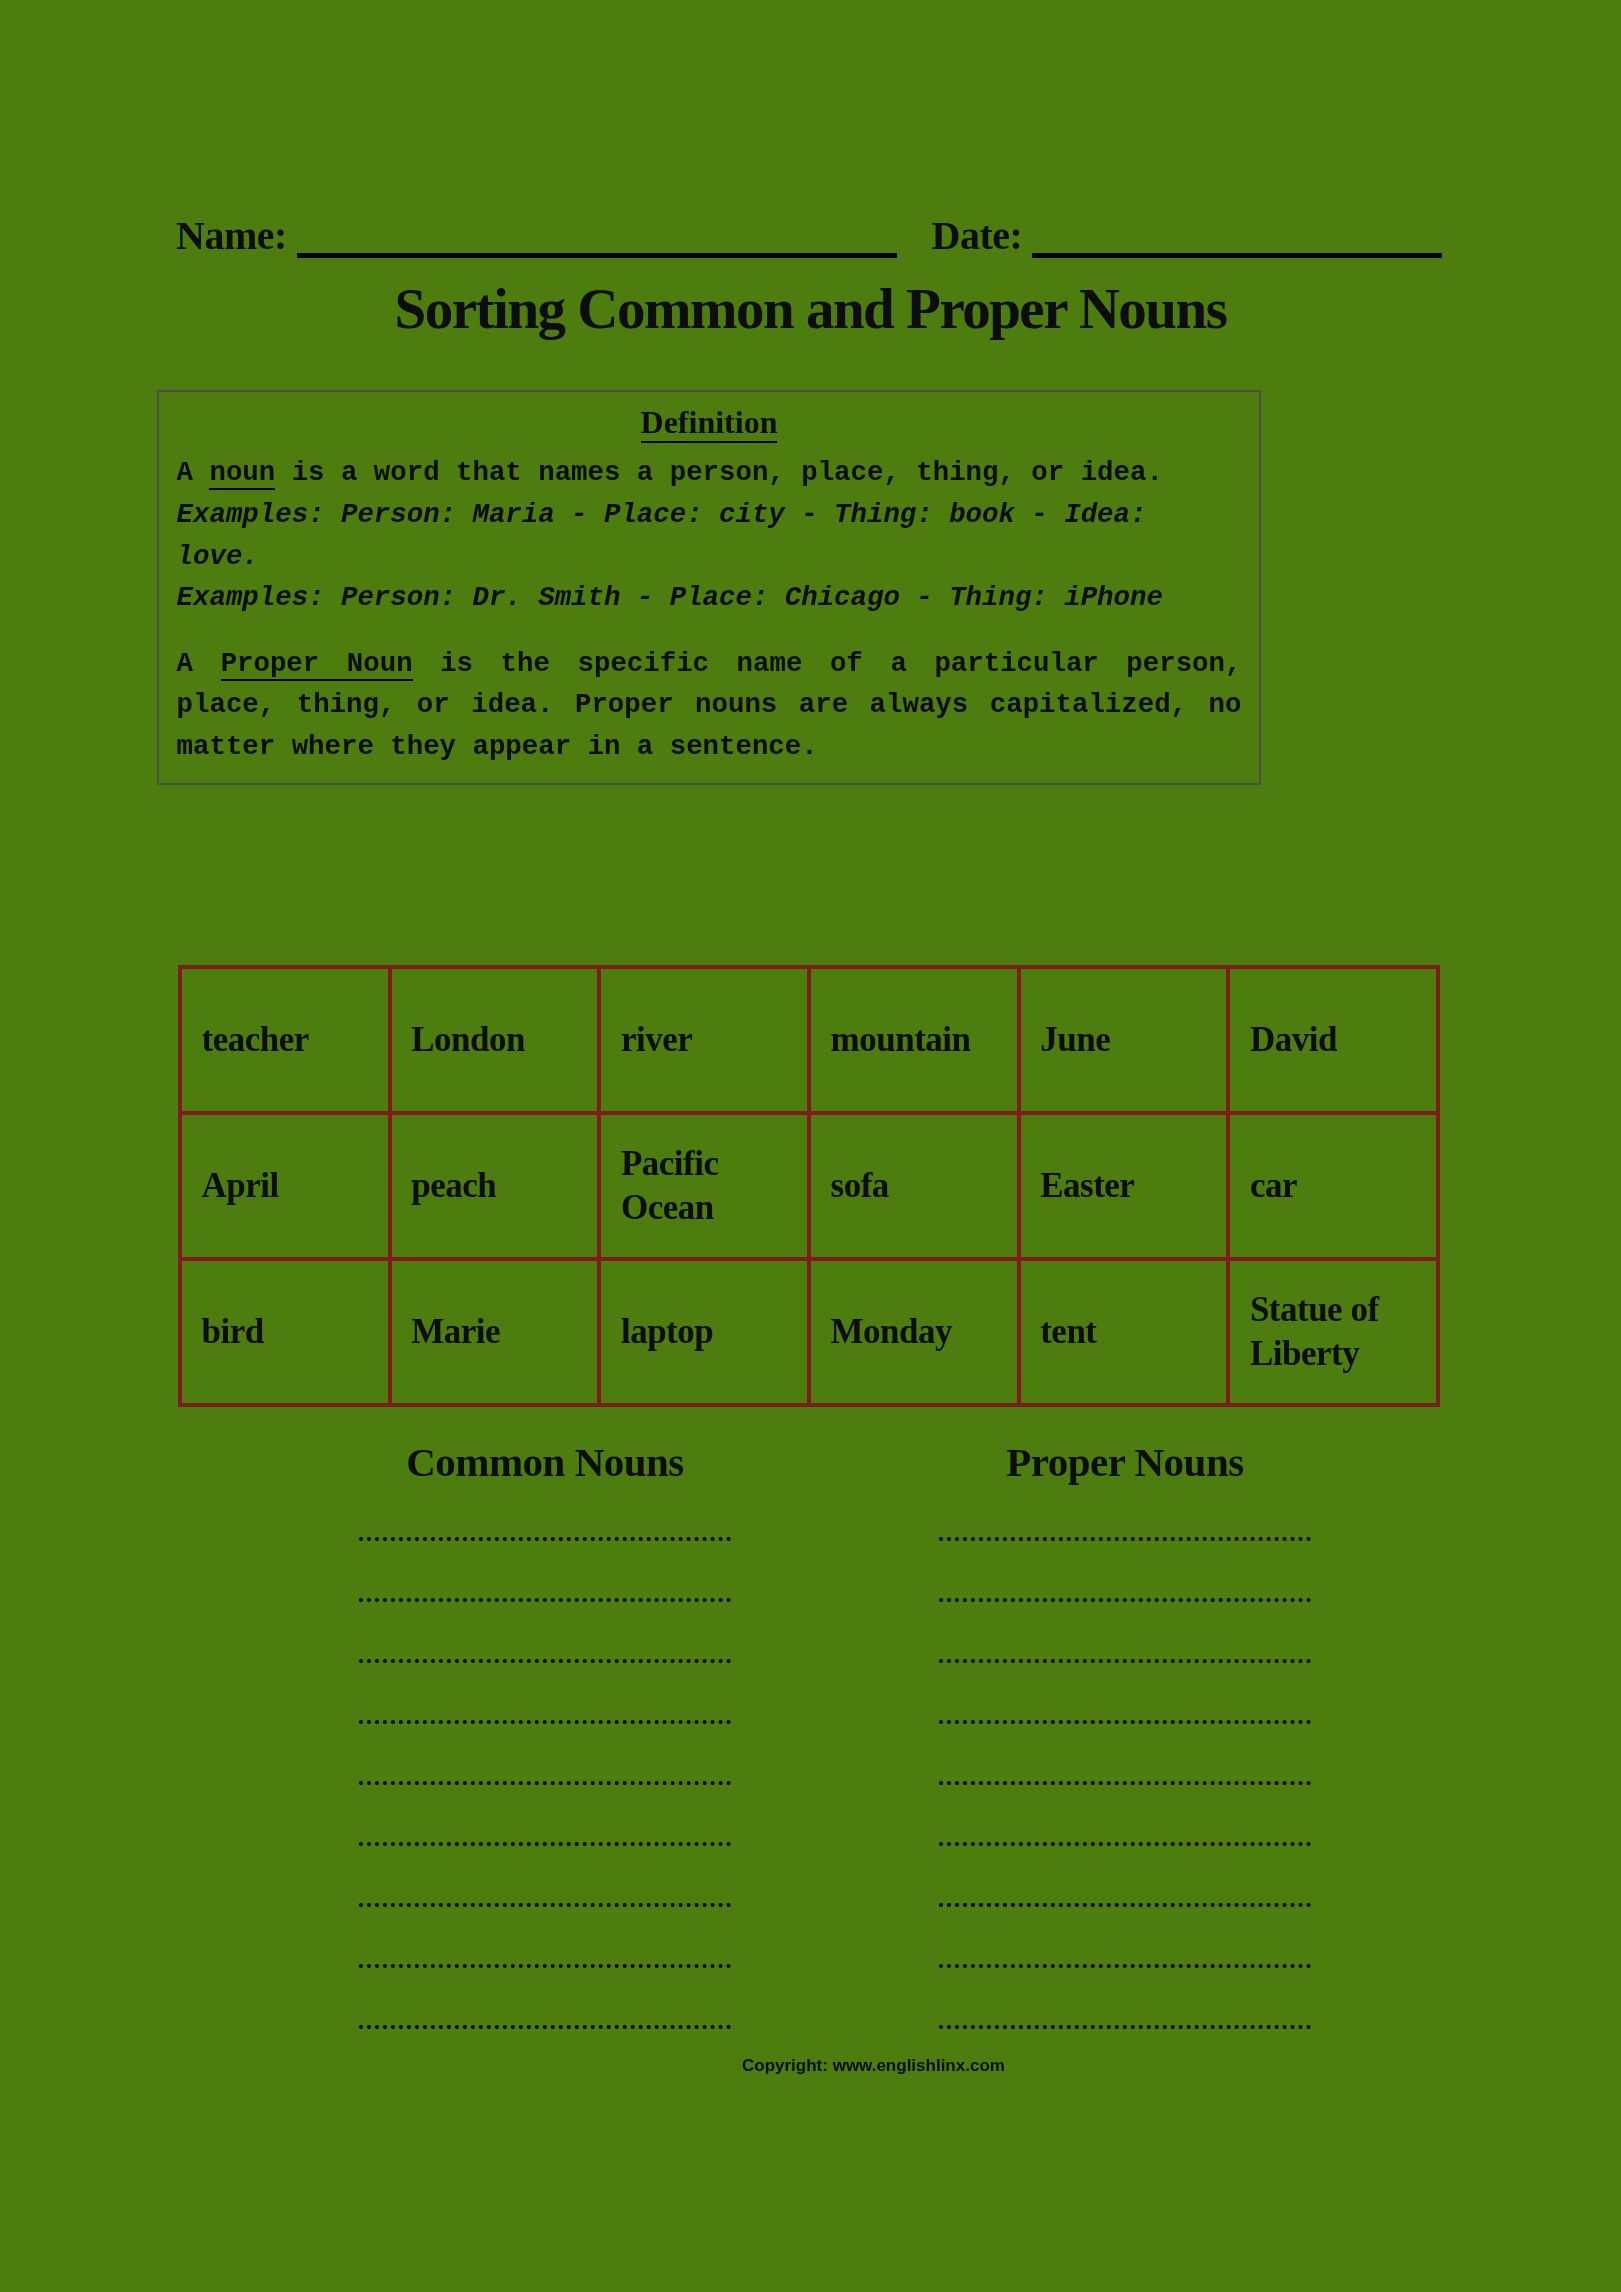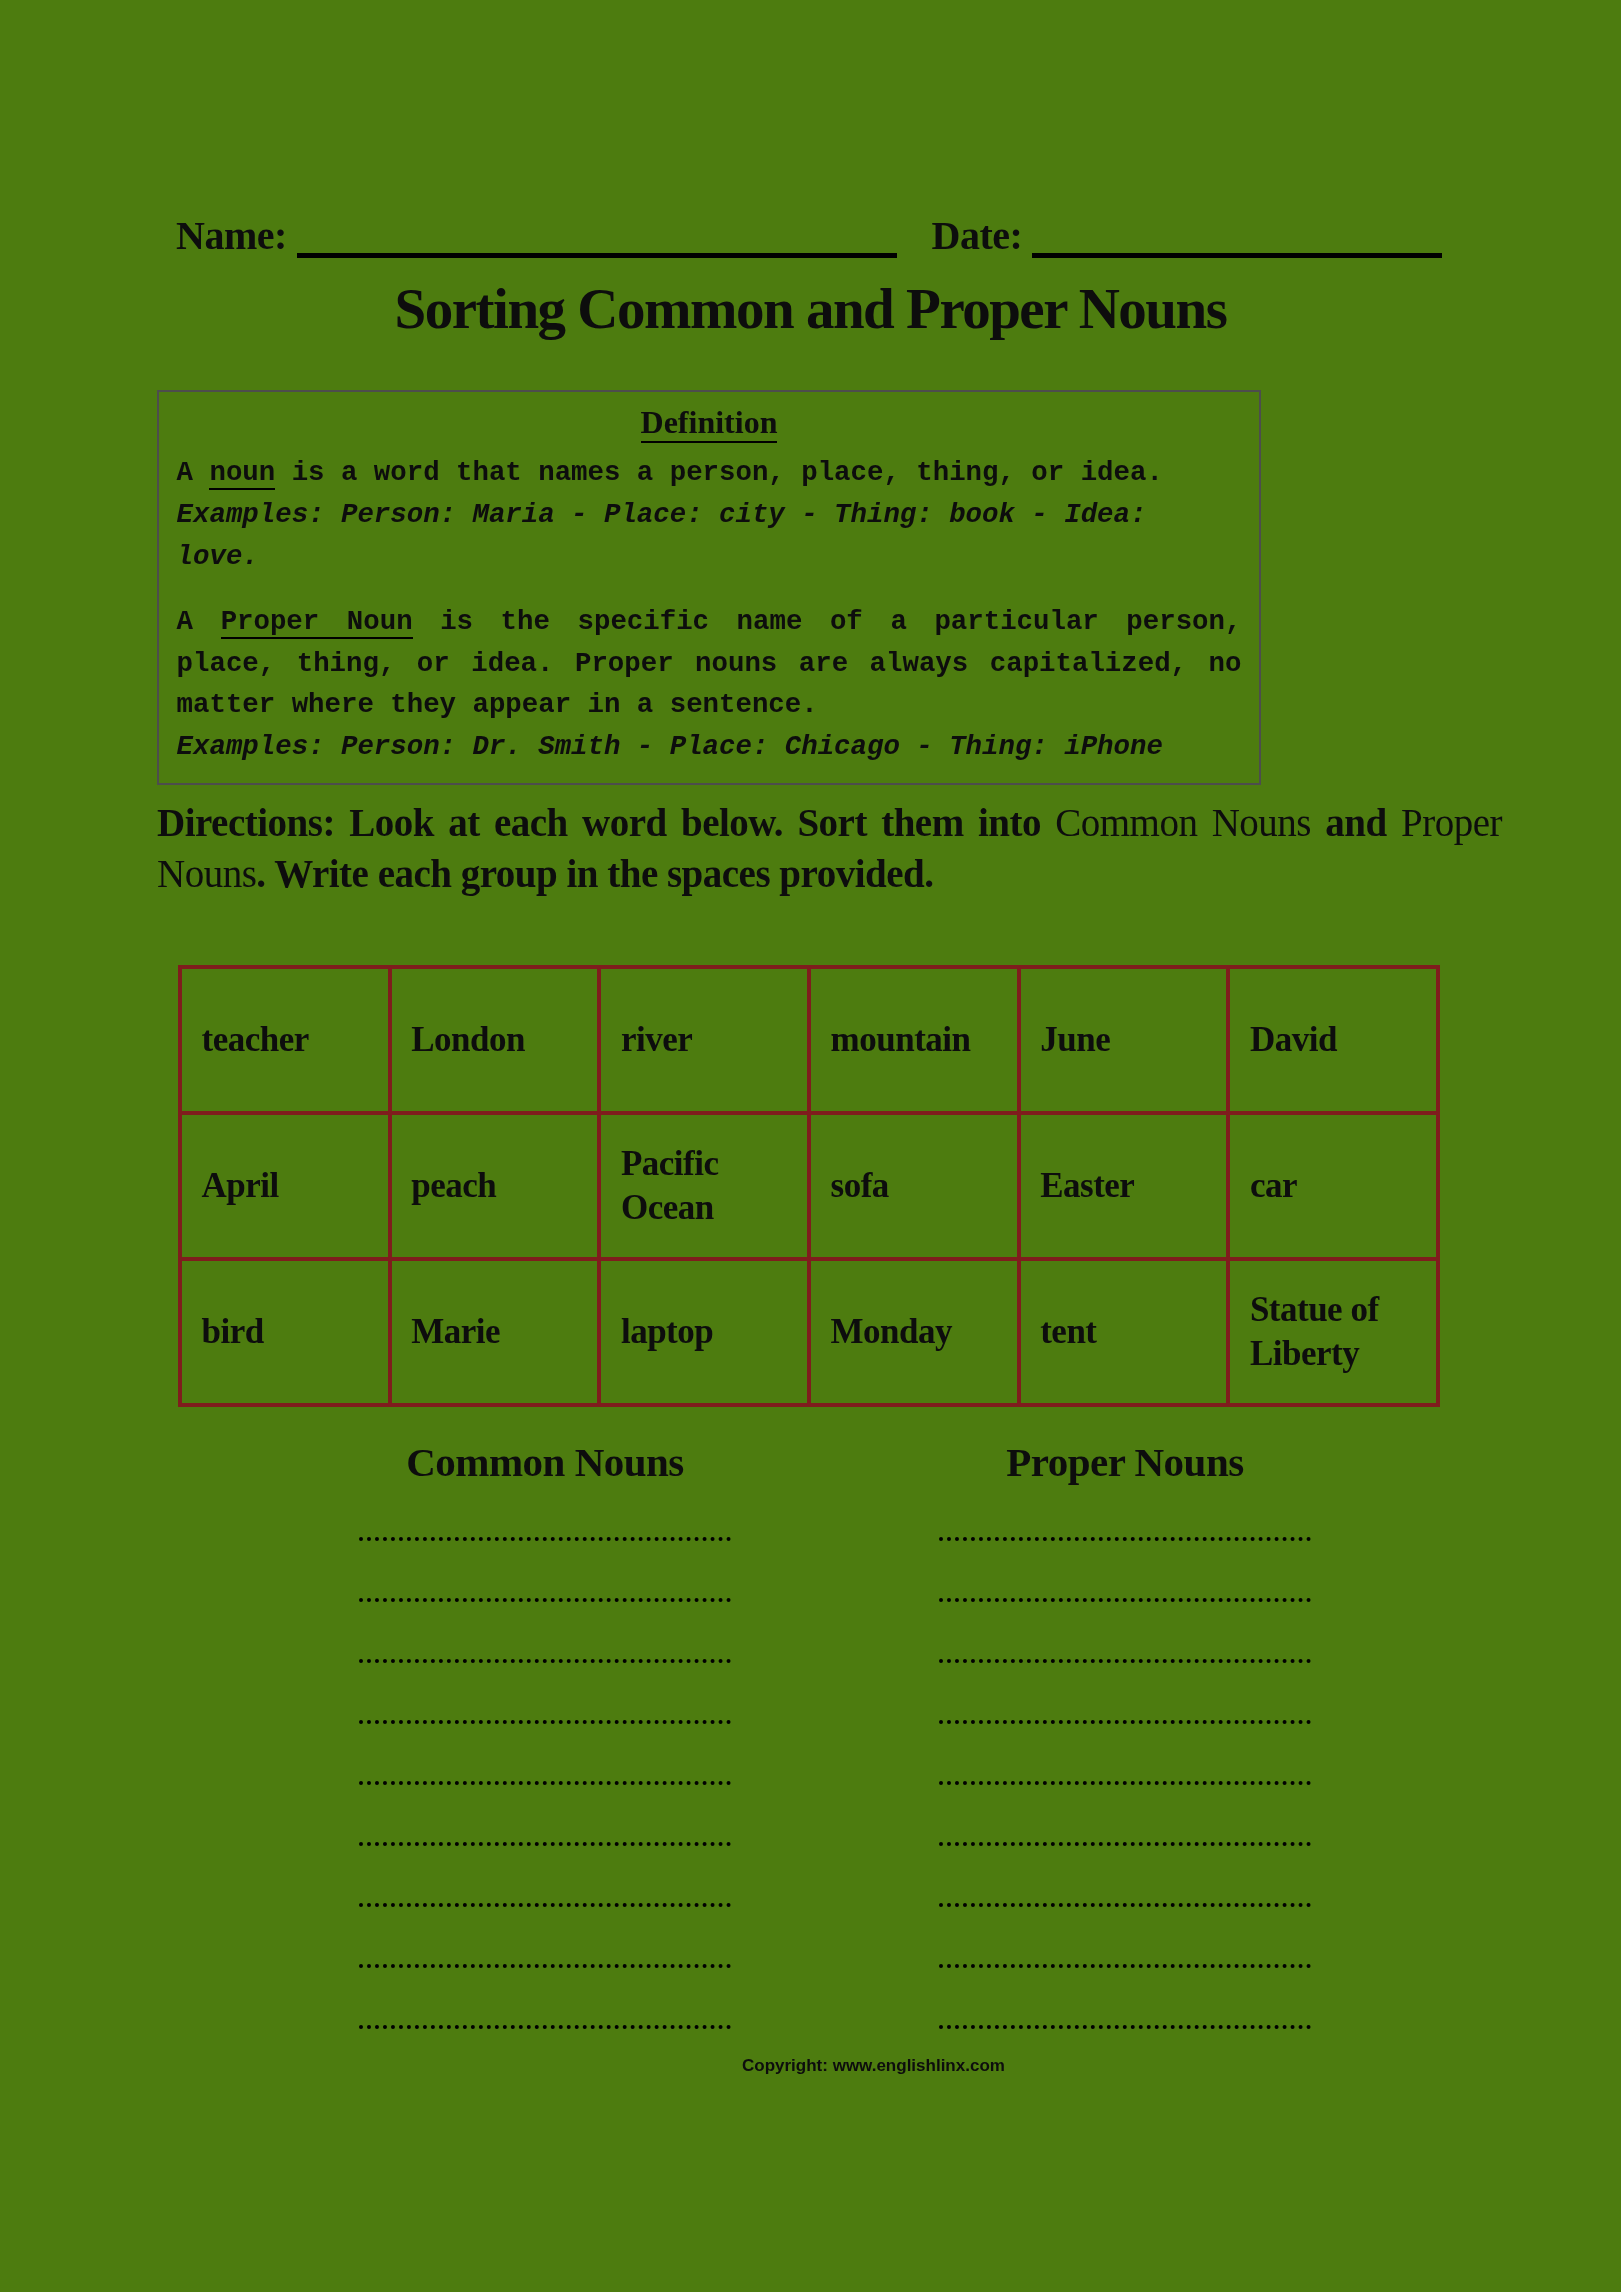--- a/index.html
+++ b/index.html
@@ -109,31 +109,28 @@
   <div class="def-box">
     <div class="def-heading">
       <span class="underlined">Definition</span>
     </div>
     <p class="def-p">
       <span>A </span><span class="term">noun</span><span> is a word that names a person, place, thing, or idea.</span>
     </p>
     <p class="def-p">
       <span class="ex">Examples: Person:  Maria -  Place: city  - Thing: book  -  Idea: love.</span>
     </p>
+    <p class="def-p">
+      <span class="ex">Examples: Person: Dr. Smith - Place: Chicago - Thing: iPhone</span>
+    </p>
     <p class="def-p justify gap-above">
       <span>A </span><span class="term">Proper Noun</span><span> is the specific name of a particular person, place, thing, or idea. Proper nouns are always capitalized, no matter where they appear in a sentence.</span>
     </p>
-    <p class="def-p">
-      <span class="ex">Examples: Person: Dr. Smith - Place: Chicago - Thing: iPhone</span>
-    </p>
   </div>
 
-  <div class="directions">
-    <span>Directions: Look at each word below. Sort them into </span><span class="reg">Common Nouns</span><span> and </span><span class="reg">Proper Nouns</span><span>. Write each group in the spaces provided.</span>
-  </div>
 
   <table class="word-table">
     <tbody>
       <tr>
         <td>teacher</td>
         <td>London</td>
         <td>river</td>
         <td>mountain</td>
         <td>June</td>
         <td>David</td>

